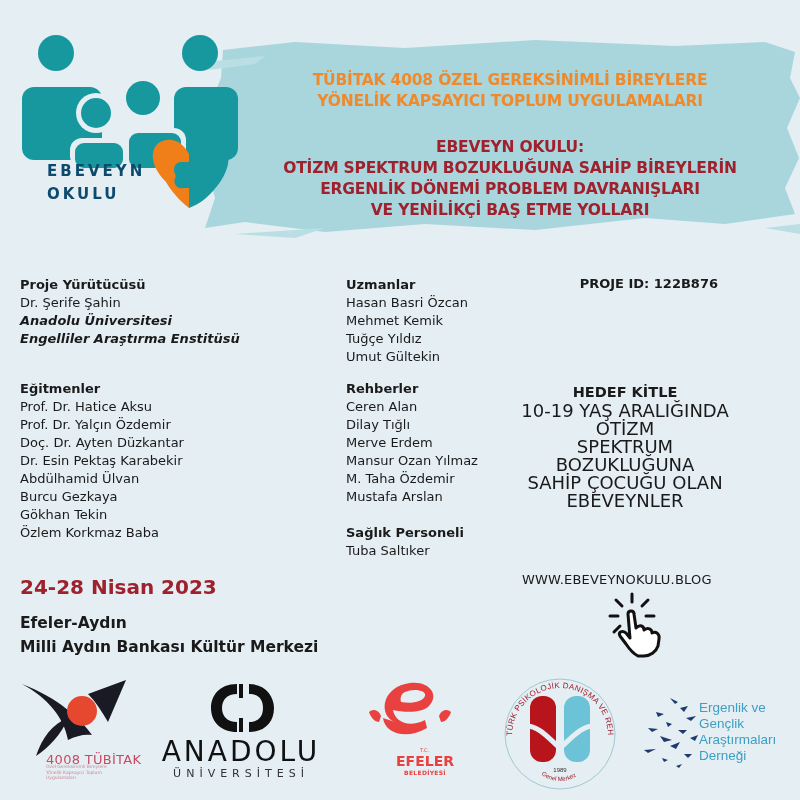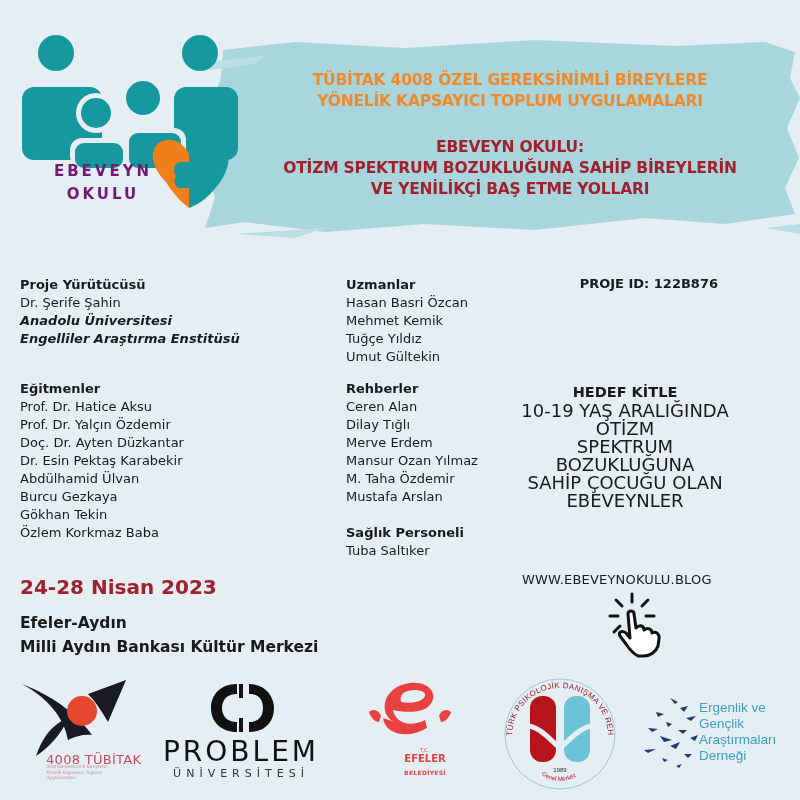--- a/index.html
+++ b/index.html
@@ -19,22 +19,22 @@
   .sub-title {
     color: #ee8a2c; font-weight: bold; font-size: 15.5px; line-height: 21px; letter-spacing: -0.2px; margin-top: 22px;
   }
   .main-title {
     margin-top: 25px; color: #a0212e; font-weight: bold; font-size: 15.5px; line-height: 21px; letter-spacing: -0.2px;
   }
 
   
   .logo { position: absolute; left: 14px; top: 30px; width: 230px; height: 185px; }
   .logo-text {
-    position: absolute; left: 33px; width: 112px; text-align: center;
-    color: #701a75; font-weight: bold; font-size: 15px; letter-spacing: 3px;
+    position: absolute; left: 33px; width: 112px; 
+    color: #0c4a6e; font-weight: bold; font-size: 15px; letter-spacing: 3px;
   }
 
   
   .col { position: absolute; font-size: 13px; line-height: 18px; }
   .col .head { font-weight: bold; font-size: 13px; }
   .col .item { font-size: 13px; }
   .col .it { font-style: italic; font-weight: bold; }
 
   .project-id { position: absolute; left: 548px; top: 276px; width: 170px; text-align: right; font-weight: bold; font-size: 13px; }
   .target { position: absolute; left: 515px; top: 382px; width: 220px; text-align: center; }
@@ -48,40 +48,41 @@
   .website { position: absolute; left: 522px; top: 572px; font-size: 13px; letter-spacing: 0.2px; }
   .hand { position: absolute; left: 600px; top: 590px; width: 80px; height: 70px; }
 
   
   .flogo { position: absolute; }
   .anadolu-name { position: absolute; left: 156px; top: 735px; width: 170px; text-align: center; font-size: 28px; letter-spacing: 3px; color: #111; }
   .anadolu-sub { position: absolute; left: 156px; top: 767px; width: 170px; text-align: center; font-size: 11px; letter-spacing: 5px; color: #333; }
   .tubitak-name { position: absolute; left: 46px; top: 752px; font-size: 13px; color: #c74b62; letter-spacing: 0.3px; }
   .tubitak-sub { position: absolute; left: 46px; top: 764px; font-size: 4.5px; line-height: 5.5px; color: #c98c9b; width: 75px; }
   .efeler-tc { position: absolute; left: 420px; top: 747px; font-size: 5px; color: #e8413f; }
-  .efeler-name { position: absolute; left: 390px; top: 753px; width: 70px; text-align: center; font-weight: bold; font-size: 10px; color: #e8413f; }
+  .efeler-name { position: absolute; left: 390px; top: 753px; width: 70px; text-align: center; font-weight: bold; font-size: 14px; color: #e8413f; }
   .efeler-sub { position: absolute; left: 390px; top: 769px; width: 70px; text-align: center; font-weight: bold; font-size: 6px; color: #e8413f; letter-spacing: 0.3px; }
   .egad-text { position: absolute; left: 699px; top: 700px; font-family: "Liberation Sans", sans-serif; font-size: 13.5px; line-height: 16px; color: #3d9fc4; font-stretch: condensed; }
 </style>
 </head>
 <body>
 
 <svg class="brush" viewBox="0 0 595 200" preserveAspectRatio="none">
   <path d="M18,12 L90,4 L200,10 L330,2 L470,8 L560,4 L590,14 L585,40 L595,60 L582,90 L594,120 L580,150 L590,176 L520,186 L440,180 L330,192 L220,186 L120,194 L40,184 L0,190 L10,160 L2,130 L14,100 L4,70 L16,40 Z" fill="#a9d6dc"></path>
   <path d="M0,24 L60,18 L50,26 L4,32 Z M560,190 L595,186 L595,196 Z M30,196 L120,190 L90,200 Z" fill="#b9dfe4"></path>
 </svg>
 
 <div class="header-text">
   <div class="sub-title">
     <div>TÜBİTAK 4008 ÖZEL GEREKSİNİMLİ BİREYLERE</div>
     <div>YÖNELİK KAPSAYICI TOPLUM UYGULAMALARI</div>
   </div>
   <div class="main-title">
     <div>EBEVEYN OKULU:</div>
     <div>OTİZM SPEKTRUM BOZUKLUĞUNA SAHİP BİREYLERİN</div>
+    <div>ERGENLİK DÖNEMİ PROBLEM DAVRANIŞLARI</div>
     <div>VE YENİLİKÇİ BAŞ ETME YOLLARI</div>
   </div>
 </div>
 
 <div class="logo">
   <svg width="230" height="185" viewBox="0 0 230 185">
 
     <circle cx="42" cy="23" r="18" fill="#17989e"></circle>
     <rect x="8" y="57" width="80" height="73" rx="12" fill="#17989e"></rect>
 
@@ -189,21 +190,21 @@
 </div>
 <div class="tubitak-name">4008 TÜBİTAK</div>
 <div class="tubitak-sub">Özel Gereksinimli Bireylere Yönelik Kapsayıcı Toplum Uygulamaları</div>
 
 <svg class="flogo" style="left:205px; top:678px;" width="75" height="60" viewBox="0 0 75 60">
   <path d="M32,6 C14,6 6,18 6,30 C6,44 16,54 32,54 L32,44 C22,44 17,38 17,30 C17,22 22,16 32,16 Z" fill="#111"></path>
   <path d="M44,6 C60,6 69,18 69,30 C69,44 60,54 44,54 L44,44 C54,44 58,38 58,30 C58,22 54,16 44,16 Z" fill="#111"></path>
   <rect x="34" y="6" width="4" height="14" fill="#111"></rect>
   <rect x="34" y="40" width="4" height="14" fill="#111"></rect>
 </svg>
-<div class="anadolu-name">PROBLEM</div>
+<div class="anadolu-name">ANADOLU</div>
 <div class="anadolu-sub">ÜNİVERSİTESİ</div>
 
 <svg class="flogo" style="left:365px; top:676px;" width="90" height="72" viewBox="0 0 90 72">
   <path d="M30,46 C14,40 16,14 40,8 C62,2 76,18 64,30 C56,38 38,36 28,34 C30,46 44,52 60,44 L62,52 C42,64 20,58 18,42 Z M36,26 C46,28 58,26 60,20 C62,14 48,12 40,16 C36,18 35,22 36,26 Z" fill="#e8413f"></path>
   <path d="M4,36 C8,32 14,34 16,40 L14,46 C10,46 6,42 4,36 Z" fill="#e8413f"></path>
   <path d="M86,36 C82,32 76,34 74,40 L76,46 C80,46 84,42 86,36 Z" fill="#e8413f"></path>
 </svg>
 <div class="efeler-tc">T.C.</div>
 <div class="efeler-name">EFELER</div>
 <div class="efeler-sub">BELEDİYESİ</div>

